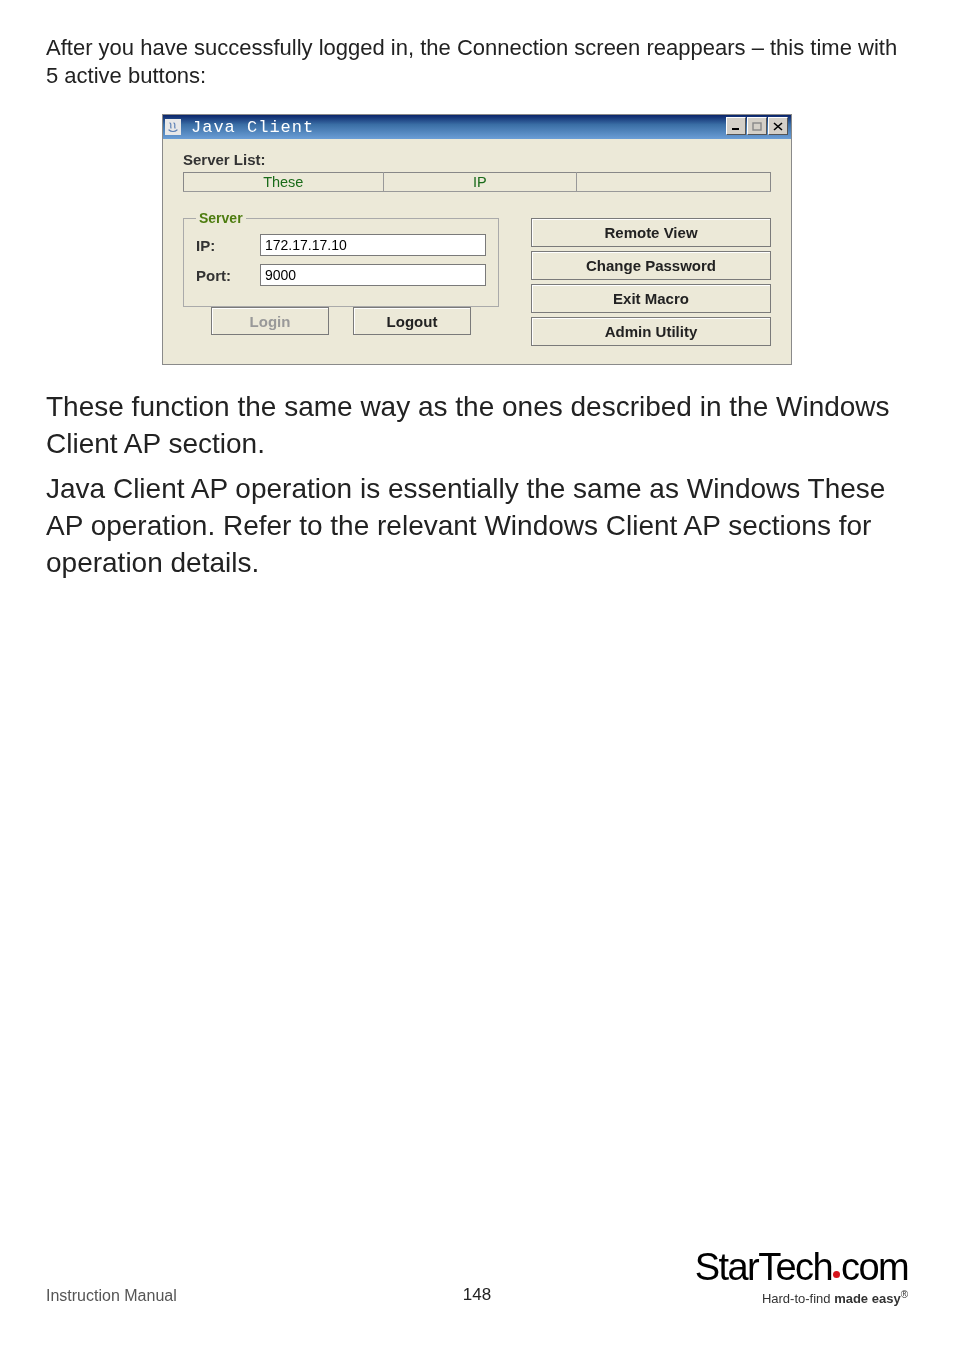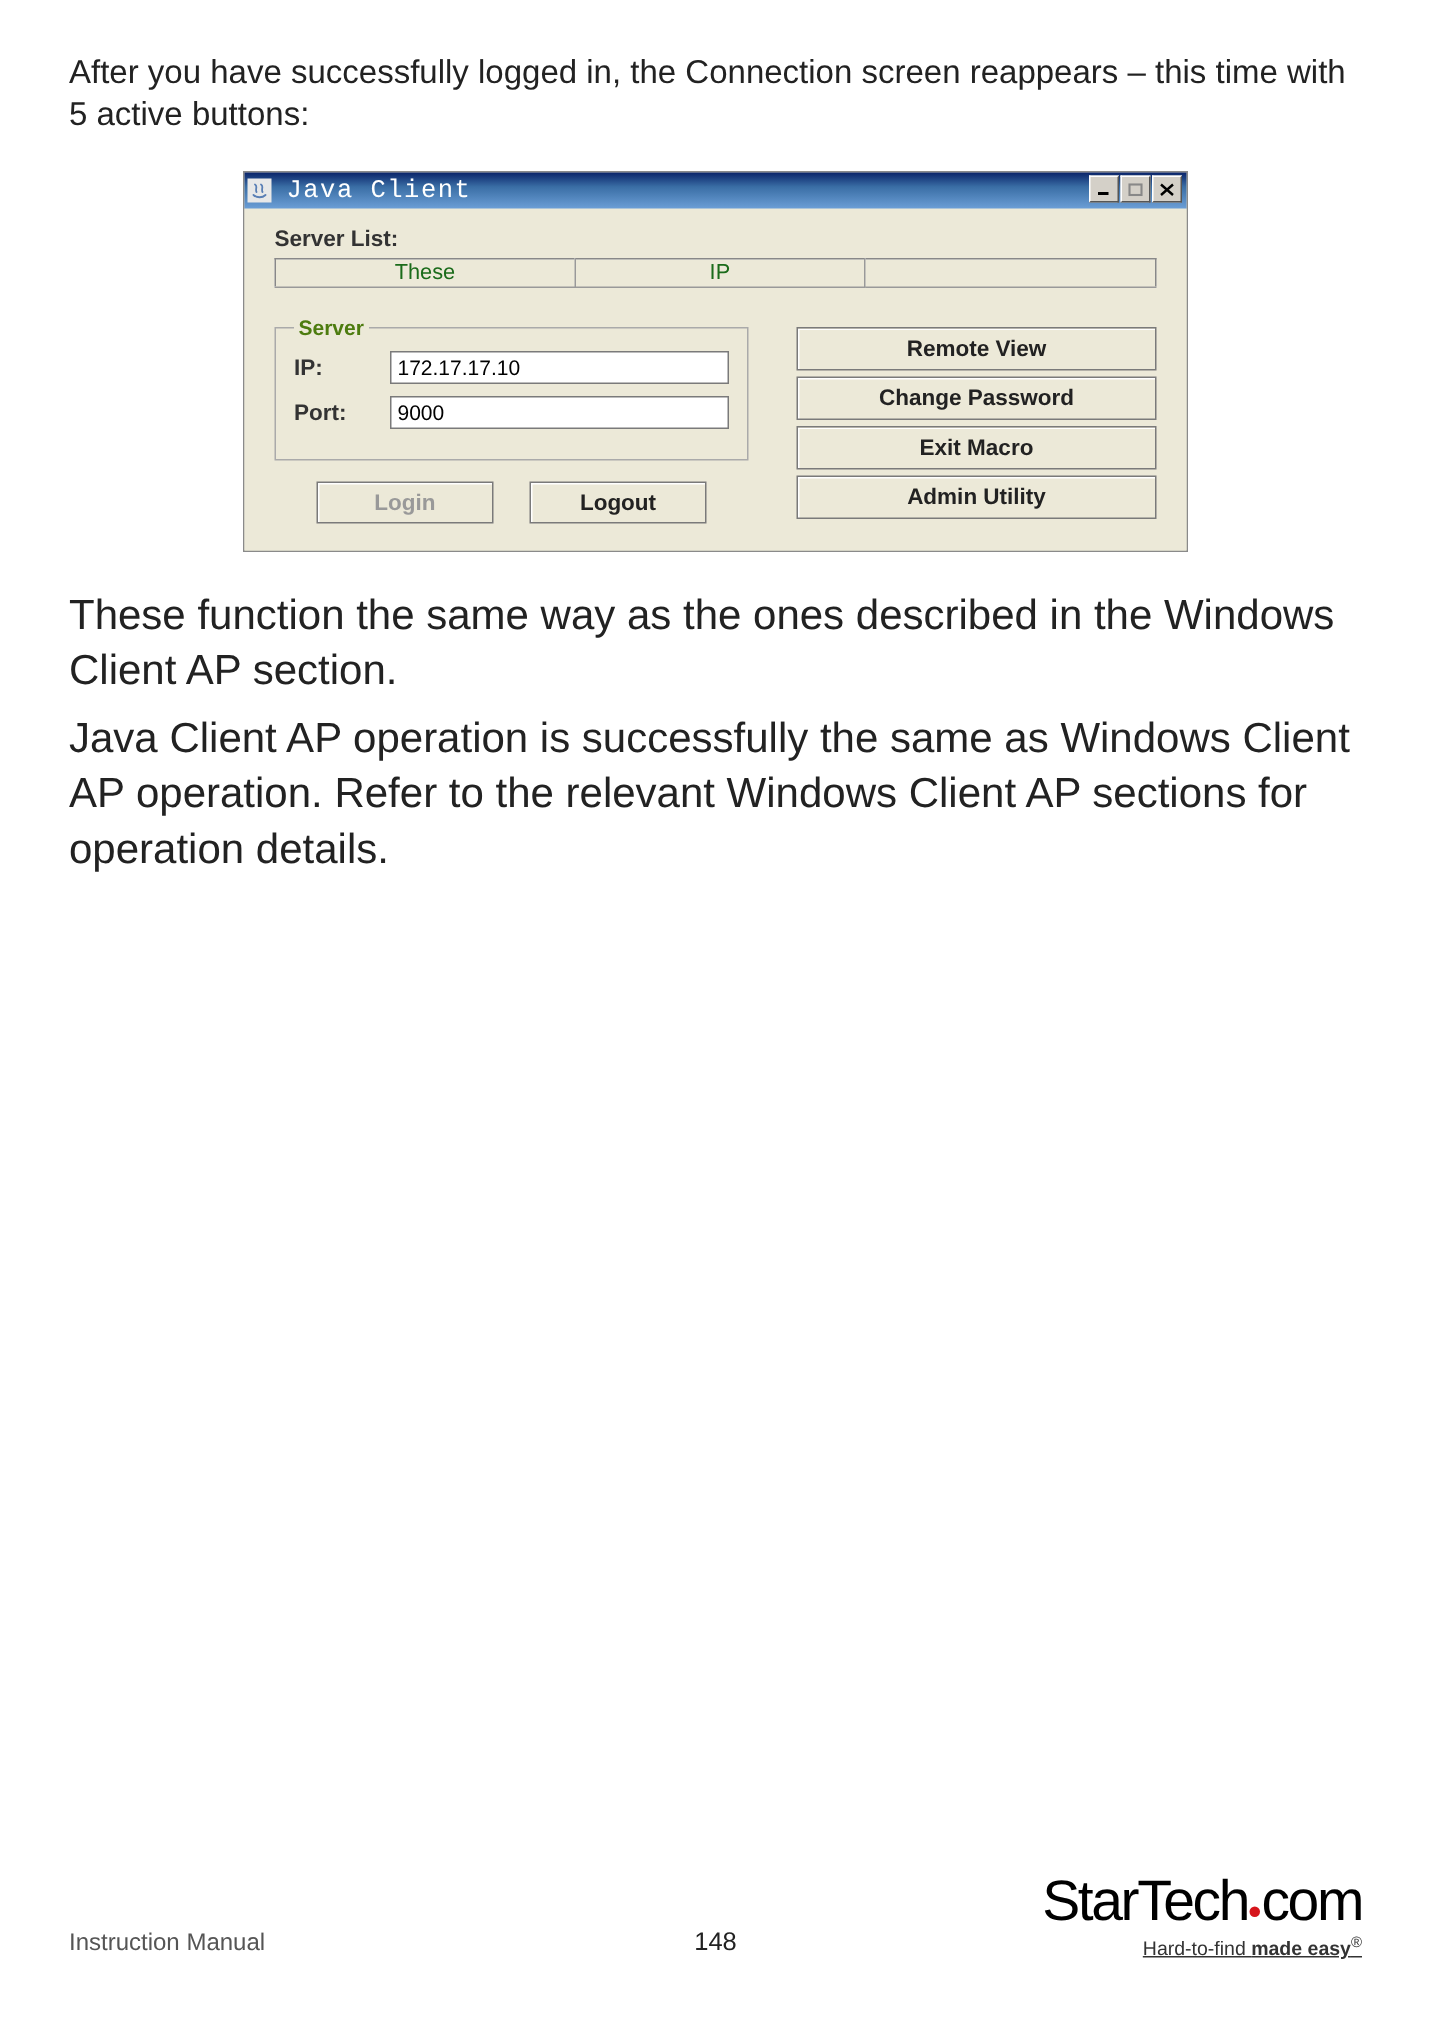--- a/index.html
+++ b/index.html
@@ -136,21 +136,21 @@
     padding: 4px 4px;
     border: 1px solid #7a7a7a;
     background: #fff;
     font-size: 14px;
     font-family: Arial, sans-serif;
   }
   .btn-row {
     display: flex;
     gap: 24px;
     justify-content: center;
-    margin-top: 14px;
+    margin-top: 0;
   }
   .btn {
     width: 118px;
     height: 28px;
     border: 1px solid #7a7a7a;
     background: #ece9d8;
     font-size: 15px;
     font-weight: bold;
     display: flex;
     align-items: center;
@@ -215,21 +215,20 @@
     background: #d6151c;
     border-radius: 50%;
     margin: 0 1px;
     position: relative;
     top: -2px;
   }
   .logo-tagline {
     font-size: 13px;
     color: #333;
     margin-top: 4px;
-    text-decoration: underline;
   }
   .logo-tagline .bold { font-weight: bold; }
   .logo-tagline .reg { font-size: 10px; vertical-align: super; }
 </style>
 </head>
 <body>
 
 <p class="intro">After you have successfully logged in, the Connection screen reappears – this  time with 5 active buttons:</p>
 
 <div class="window">
@@ -300,21 +299,21 @@
         <div class="wide-btn">Change Password</div>
         <div class="wide-btn">Exit Macro</div>
         <div class="wide-btn">Admin Utility</div>
       </div>
     </div>
   </div>
 </div>
 
 <div class="outro">
   <p>These function the same way as the ones described in the Windows Client AP  section.</p>
-  <p>Java Client AP operation is successfully the same as Windows Client AP  operation. Refer to the relevant Windows Client AP sections for operation  details.</p>
+  <p>Java Client AP operation is essentially the same as Windows These AP  operation. Refer to the relevant Windows Client AP sections for operation  details.</p>
 </div>
 
 <div class="footer">
   <div class="footer-left">Instruction Manual</div>
   <div class="footer-center">148</div>
   <div class="logo">
     <div class="logo-main">
       <span class="thin">Star</span>
         <span>Tech</span>
         <span class="logo-dot"></span>

